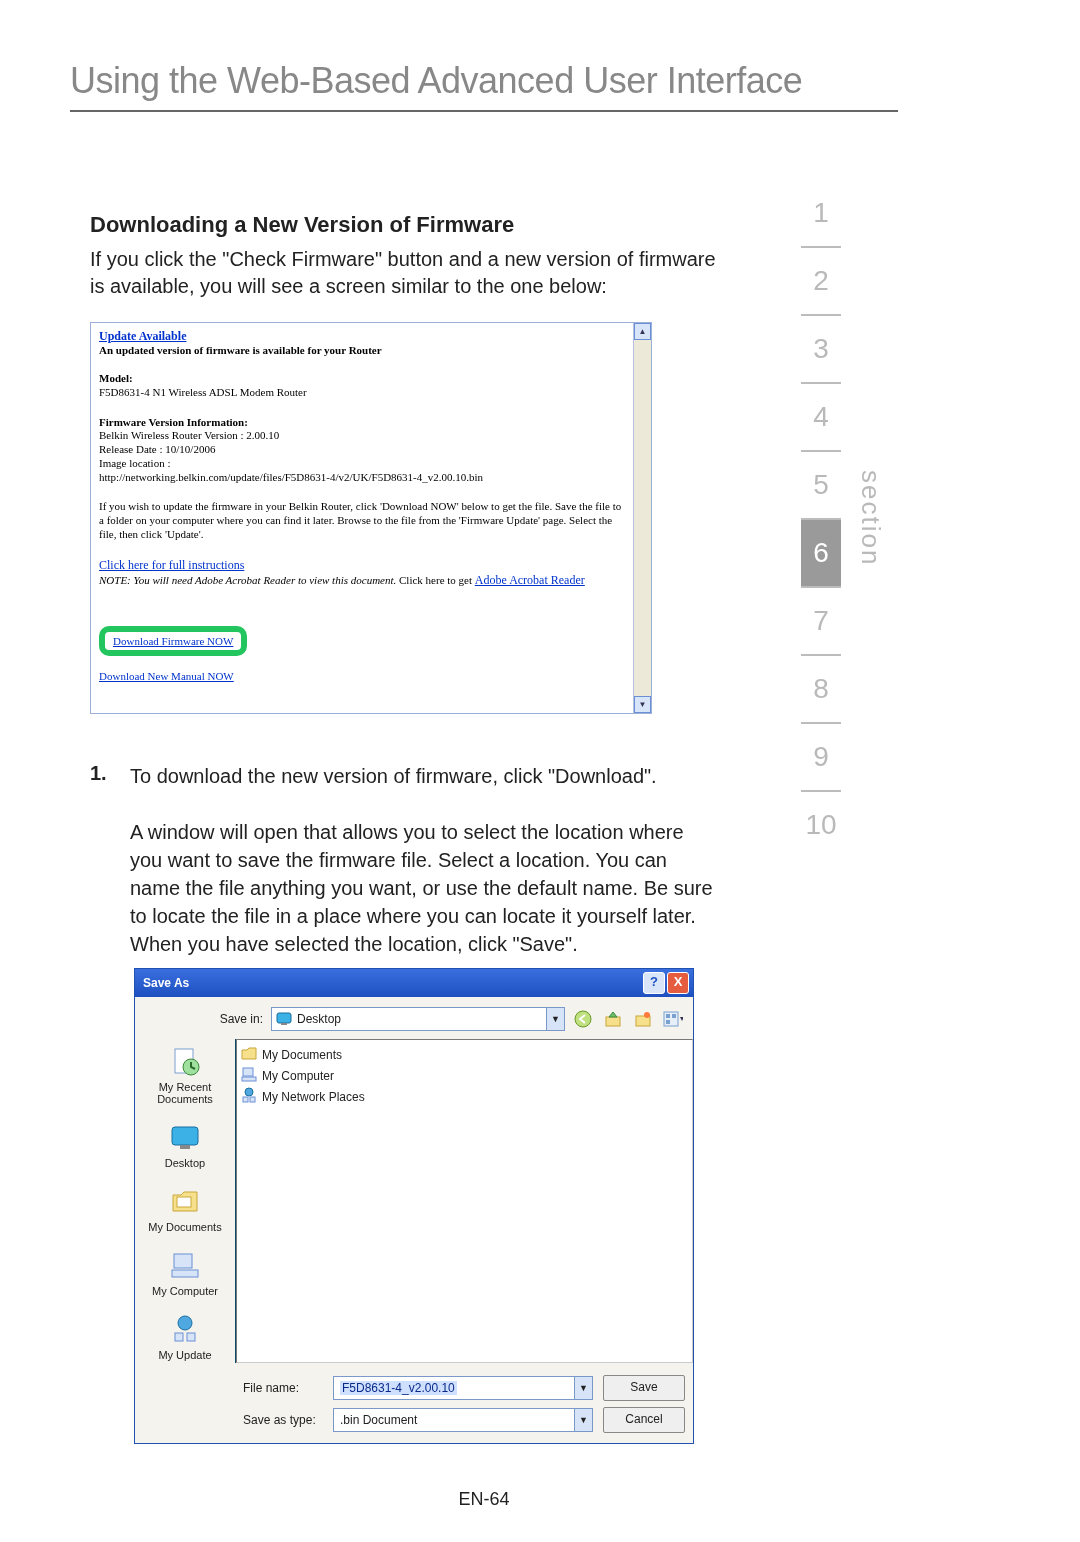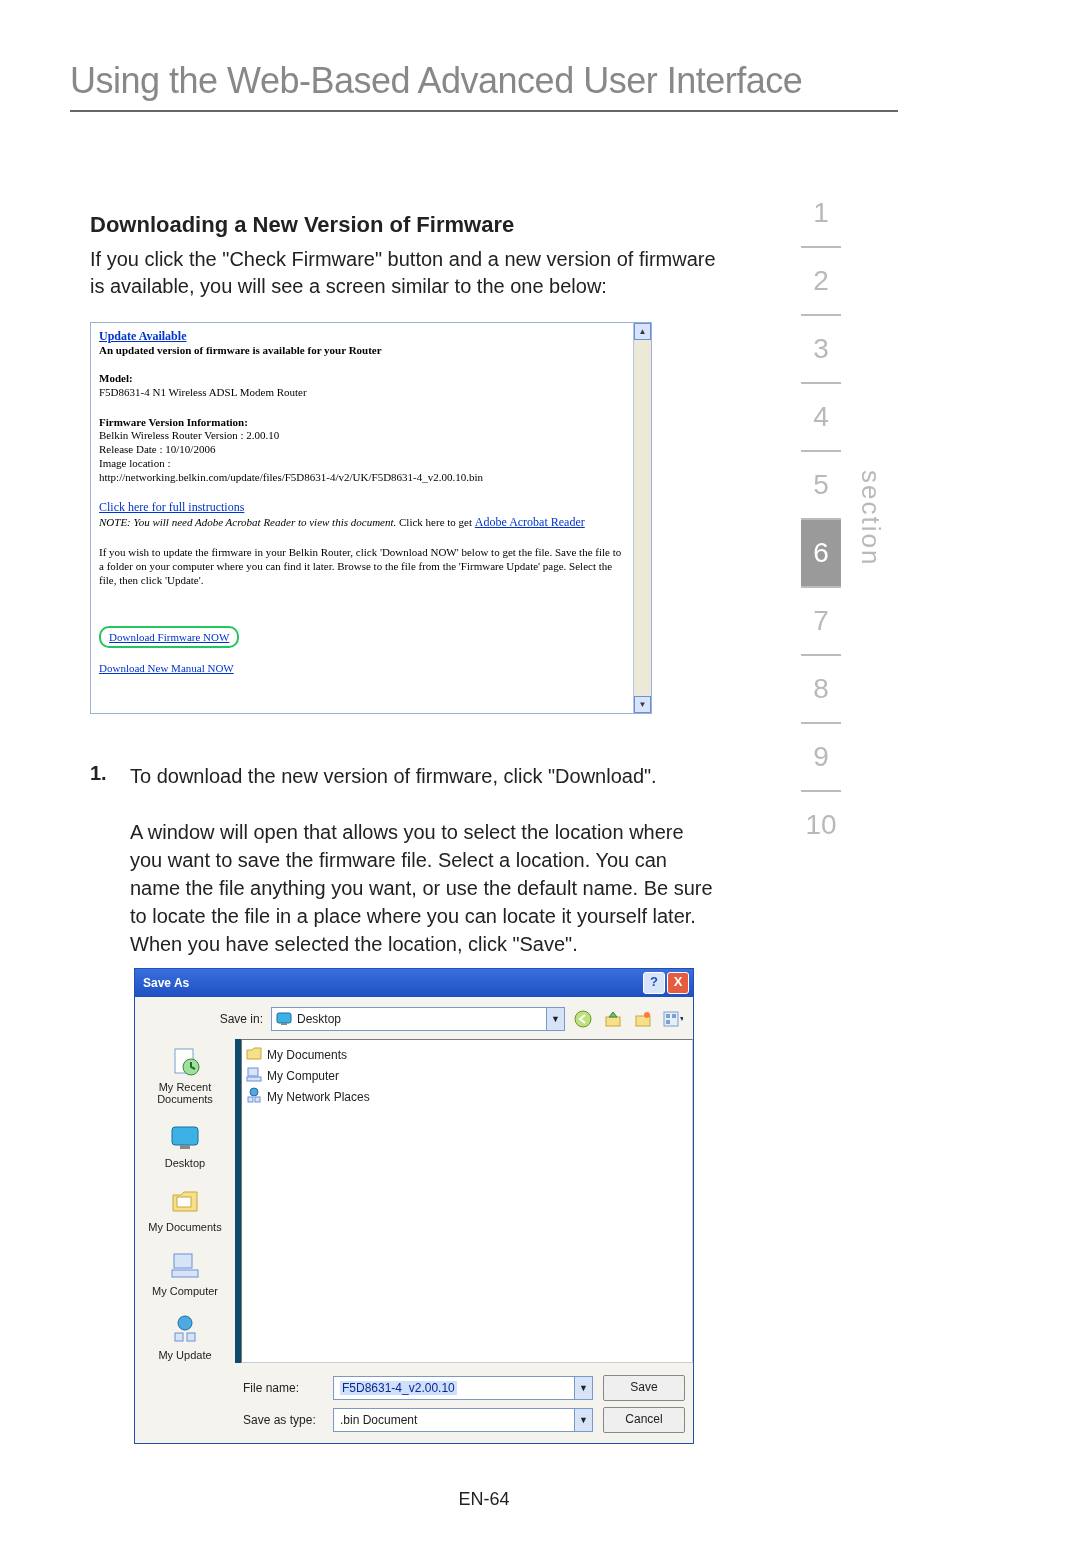--- a/index.html
+++ b/index.html
@@ -88,21 +88,21 @@
   .ua-link {
     color: #0033cc;
     text-decoration: underline;
     font-weight: bold;
     font-size: 12px;
   }
   .ua-bold { font-weight: bold; }
   .ua-group { margin-top: 16px; line-height: 1.25; }
   .dl-btn {
     display: inline-block;
-    border: 2px solid #22c55e;
+    border: 6px solid #22c55e;
     border-radius: 10px;
     padding: 3px 8px;
     color: #0033cc;
     font-size: 11px;
     margin-top: 38px;
     text-decoration: underline;
   }
   .dl-link2 {
     color: #0033cc;
     text-decoration: underline;
@@ -168,21 +168,21 @@
     text-align: center;
     font-size: 9px; line-height: 22px;
   }
   .navicons { display: flex; gap: 10px; align-items: center; }
   .navicon { width: 20px; height: 20px; display: flex; align-items: center; justify-content: center; }
 
   .saveas-body { display: flex; }
   .places {
     width: 100px;
     background: #f4f3ee;
-    border-right: 6px solid #0c4a6e;
+    border-right: 1px solid #0c4a6e;
     padding: 6px 0 2px 0;
     display: flex; flex-direction: column; gap: 16px;
     align-items: center;
   }
   .place {
     display: flex;
     flex-direction: column;
     align-items: center;
     gap: 4px;
     font-size: 11px;
@@ -291,28 +291,28 @@
         </div>
 
         <div class="ua-group">
           <div class="ua-bold">Firmware Version Information:</div>
           <div>Belkin Wireless Router Version : 2.00.10</div>
           <div>Release Date : 10/10/2006</div>
           <div>Image location :</div>
           <div>http://networking.belkin.com/update/files/F5D8631-4/v2/UK/F5D8631-4_v2.00.10.bin</div>
         </div>
 
+        <div class="ua-group">If you wish to update the firmware in your Belkin Router, click 'Download NOW' below to get the file. Save the file to a folder on your computer where you can find it later. Browse to the file from the 'Firmware Update' page. Select the file, then click 'Update'.</div>
+
         <div class="ua-group">
           <span class="ua-link" style="font-weight:normal;">Click here for full instructions</span><br>
           <span style="font-style:italic;">NOTE: You will need Adobe Acrobat Reader to view this document.</span>
           <span> Click here to get </span>
           <span class="ua-link" style="font-weight:normal;">Adobe Acrobat Reader</span>
         </div>
-
-        <div class="ua-group">If you wish to update the firmware in your Belkin Router, click 'Download NOW' below to get the file. Save the file to a folder on your computer where you can find it later. Browse to the file from the 'Firmware Update' page. Select the file, then click 'Update'.</div>
 
         <span class="dl-btn">Download Firmware NOW</span>
         <span class="dl-link2">Download New Manual NOW</span>
       </div>
     </div>
 
     <div class="step-block">
       <div class="step-num">1.</div>
       <div>
         <div class="step-txt1">To download the new version of firmware, click "Download".</div>

